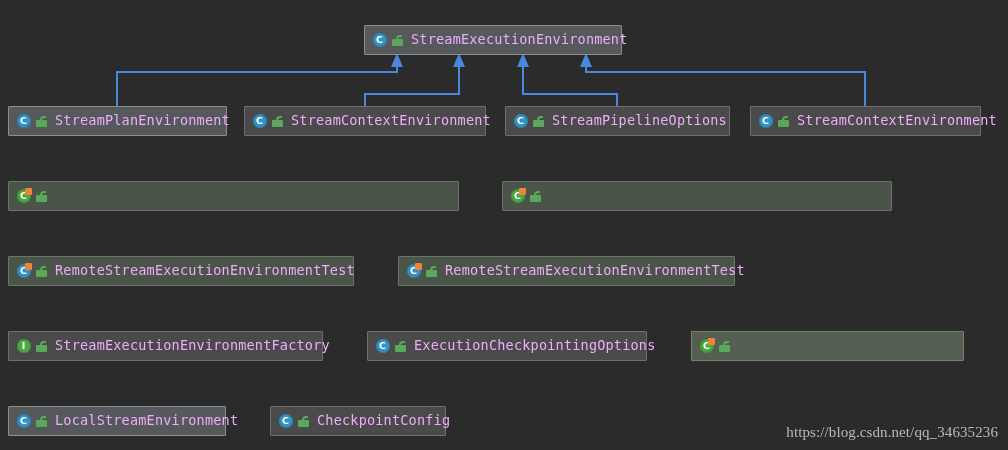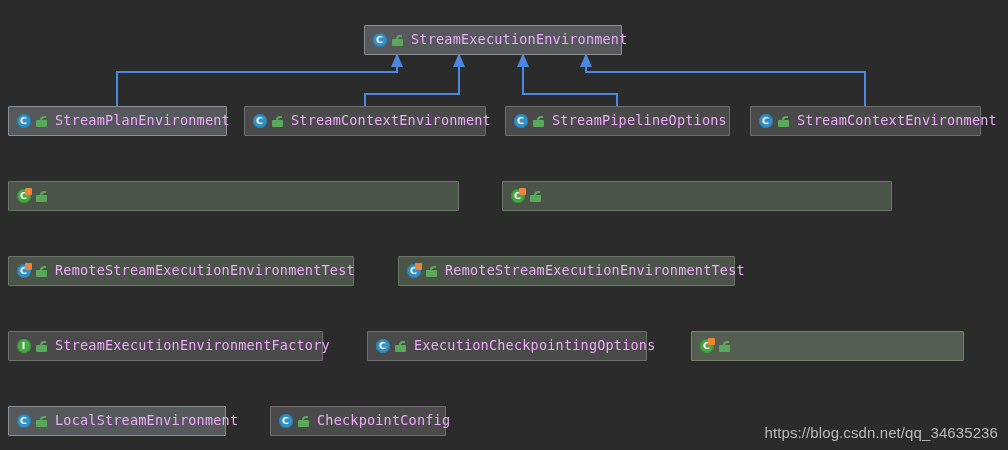--- a/index.html
+++ b/index.html
@@ -134,21 +134,21 @@
     border-right: none;
     border-top-left-radius: 4px;
     box-sizing: border-box;
   }
 
   
   #watermark {
     position: absolute;
     right: 10px;
     bottom: 9px;
-    font-family: Liberation Sans, sans-serif;
+    font-family: Liberation Serif, serif;
     font-size: 15px;
     color: #b9b9b9;
     letter-spacing: 0.1px;
   }
 </style>
 </head>
 <body>
 
 <div id="canvas">
 

